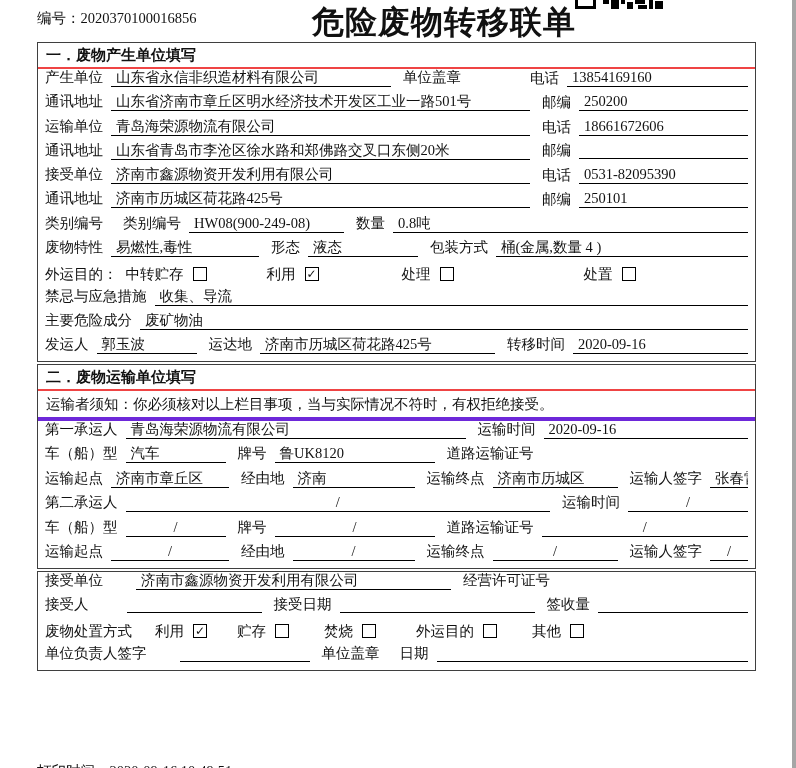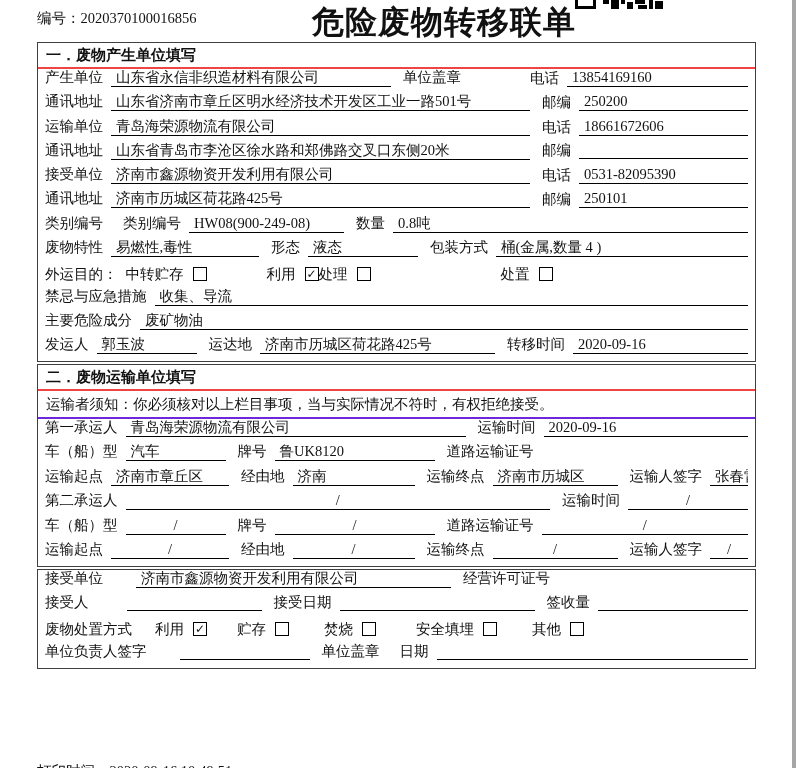--- a/index.html
+++ b/index.html
@@ -16,21 +16,21 @@
   }
   .qr{position:absolute;left:575px;top:0;width:88px;height:10px;}
   .edge-strip{position:absolute;right:0;top:0;width:4px;height:768px;background:#a6a6a6;}
 
   .form{position:absolute;left:37px;top:42px;width:719px;}
   .box{border:1px solid #3f3f3f;background:#fff;margin-bottom:2px;box-sizing:border-box;}
   .sec-title{
     font-weight:bold;font-size:15px;height:19px;line-height:19px;
     padding:3px 8px 2px;border-bottom:2px solid #ef4444;
   }
-  .note-row{height:26px;line-height:26px;padding:0 8px;border-bottom:2px solid #6d28d9;white-space:nowrap;}
+  .note-row{height:26px;line-height:26px;padding:0 8px;border-bottom:4px solid #6d28d9;white-space:nowrap;}
   .row{
     display:flex;align-items:flex-start;box-sizing:border-box;
     height:24.3px;padding:0 7px 3px 7px;line-height:17px;white-space:nowrap;
   }
   .s2 .row,.s3 .row{height:24.5px;}
   .lbl{white-space:nowrap;margin-right:8px;flex-shrink:0;}
   .lbl.ml{margin-left:12px;}
   .fill{
     border-bottom:1px solid #000;padding:0 5px;min-height:17px;
     white-space:nowrap;overflow:hidden;box-sizing:border-box;flex-shrink:0;
@@ -49,21 +49,21 @@
     font-family:"DejaVu Sans",sans-serif;box-sizing:content-box;
   }
   .footer{position:absolute;left:37px;top:762px;white-space:nowrap;}
 
   
   .w280{width:280px;} .w340{width:340px;} .w225{width:225px;} .w155{width:155px;}
   .w148{width:148px;} .w110{width:110px;} .w100{width:100px;} .w160{width:160px;}
   .w118{width:118px;} .w122{width:122px;} .w125{width:125px;}
   .w235{width:235px;} .w315{width:315px;} .w135{width:135px;} .w195{width:195px;}
   .w130{width:130px;} .w120{width:120px;}
-  .g60{margin-left:60px;} .g83{} .g130{margin-left:130px;}
+  .g60{margin-left:60px;} .g83{margin-left:83px;} .g130{margin-left:130px;}
   .g30{margin-left:30px;} .g35{margin-left:35px;} .g40{margin-left:40px;}
   .g15{margin-left:15px;} .g100{margin-left:100px;} .g25{margin-left:25px;}
 </style>
 </head>
 <body>
 
 <div class="number"><span>编号：</span><span>2020370100016856</span></div>
 <div class="doc-title">危险废物转移联单</div>
 
 <svg class="qr" viewBox="0 0 88 10" xmlns="http://www.w3.org/2000/svg">
@@ -286,21 +286,21 @@
       </span>
       <span class="opt g30">
         <span class="opt-label">贮存</span>
         <span class="checkbox"></span>
       </span>
       <span class="opt g35">
         <span class="opt-label">焚烧</span>
         <span class="checkbox"></span>
       </span>
       <span class="opt g40">
-        <span class="opt-label">安全填埋</span>
+        <span class="opt-label">外运目的</span>
         <span class="checkbox"></span>
       </span>
       <span class="opt g35">
         <span class="opt-label">其他</span>
         <span class="checkbox"></span>
       </span>
     </div>
 
     <div class="row">
       <span class="lbl">单位负责人签字</span>

